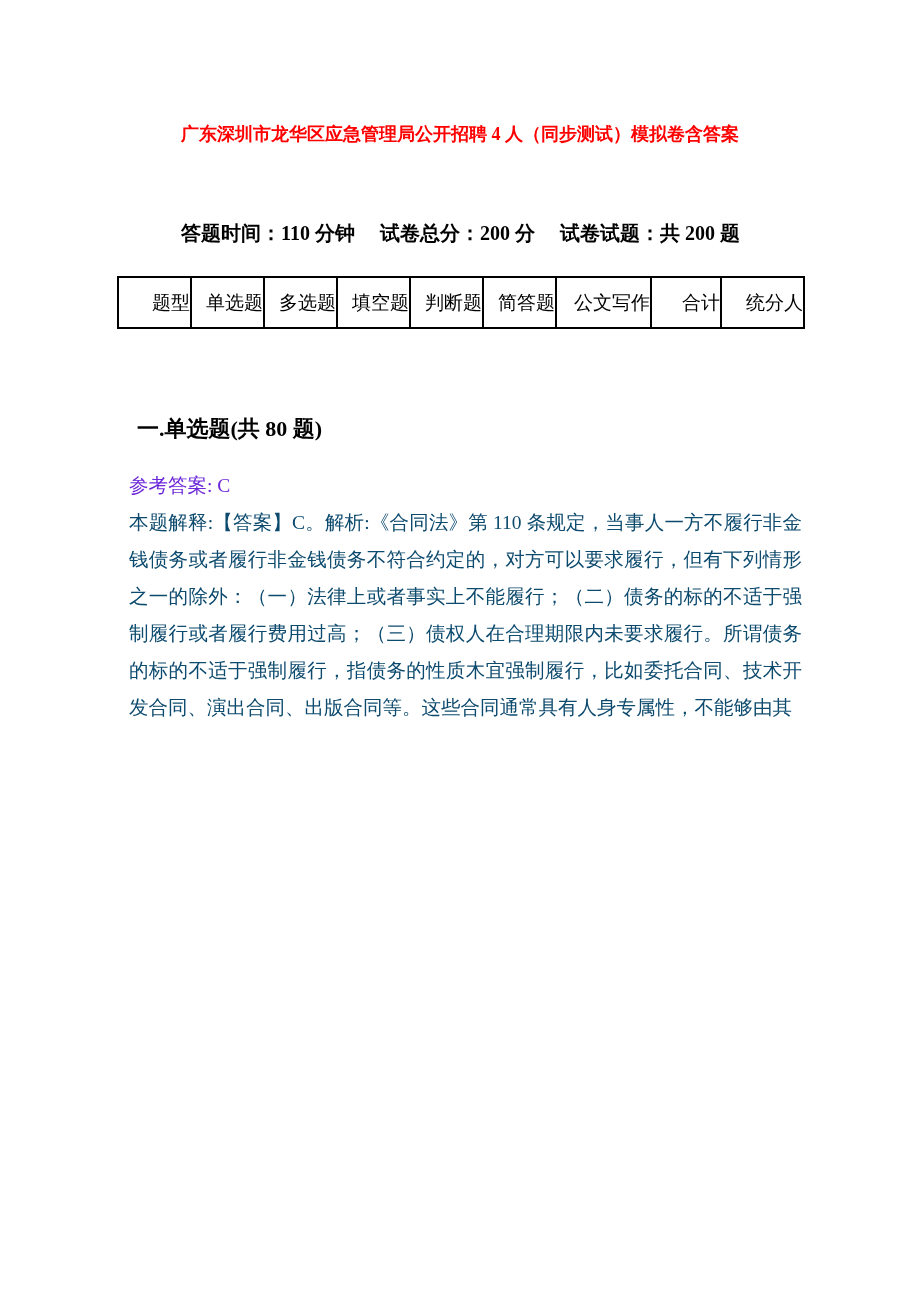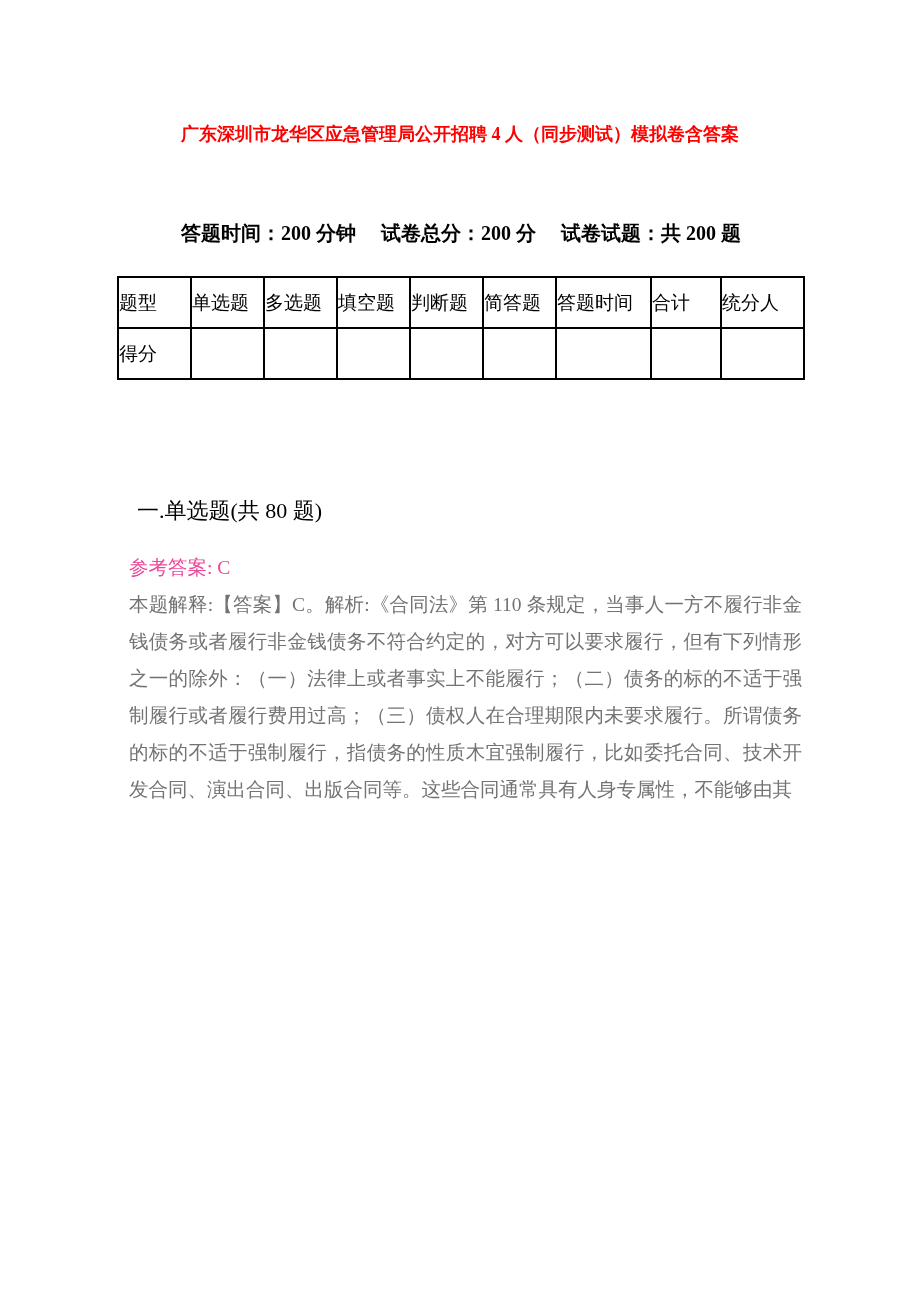--- a/index.html
+++ b/index.html
@@ -44,63 +44,63 @@
     margin: 28px 0 0 117px;
     border-collapse: collapse;
     table-layout: fixed;
     width: 686px;
   }
   .score-table td {
     border: 2px solid #000000;
     height: 49px;
     padding: 0;
     font-size: 19px;
-    text-align: left;
+    text-align: right;
     vertical-align: middle;
   }
   .section-heading {
-    margin: 113px 0 0 137px;
+    margin: 82px 0 0 137px;
     font-size: 22px;
-    font-weight: 400;
+    font-weight: 700;
     line-height: 36px;
   }
   .question-block {
     margin: 16px 0 0 129px;
     width: 673px;
     font-size: 19.5px;
     line-height: 36.5px;
   }
   .question-block p {
     margin: 0;
     padding: 0;
   }
   .answer-line {
     margin: 21px 0 0 129px;
-    color: #ec4899;
+    color: #6d28d9;
     font-size: 19.5px;
     line-height: 36px;
   }
   .explanation {
     margin: 0 0 0 129px;
     width: 673px;
-    color: #737373;
+    color: #0c4a6e;
     font-size: 19.5px;
     line-height: 37px;
     text-align: justify;
   }
 </style>
 </head>
 <body>
 
 <div class="page">
 
   <div class="doc-title">广东深圳市龙华区应急管理局公开招聘 4 人（同步测试）模拟卷含答案</div>
 
   <div class="exam-info">
-    <span class="seg">答题时间：200 分钟</span>
+    <span class="seg">答题时间：110 分钟</span>
     <span class="seg">试卷总分：200 分</span>
     <span class="seg">试卷试题：共 200 题</span>
   </div>
 
   <table class="score-table">
     <colgroup>
       <col style="width:73px">
         <col style="width:73px">
         <col style="width:73px">
       <col style="width:73px">
@@ -111,34 +111,23 @@
         <col style="width:83px">
     </colgroup>
     <tbody>
       <tr>
         <td>题型</td>
         <td>单选题</td>
         <td>多选题</td>
         <td>填空题</td>
         <td>判断题</td>
         <td>简答题</td>
-        <td>答题时间</td>
+        <td>公文写作</td>
         <td>合计</td>
         <td>统分人</td>
-      </tr>
-      <tr>
-        <td>得分</td>
-        <td></td>
-        <td></td>
-        <td></td>
-        <td></td>
-        <td></td>
-        <td></td>
-        <td></td>
-        <td></td>
       </tr>
     </tbody>
   </table>
 
   <div class="section-heading">一.单选题(共 80 题)</div>
 
 
   <div class="answer-line">参考答案: C</div>
 
   <div class="explanation">本题解释:【答案】C。解析:《合同法》第 110 条规定，当事人一方不履行非金钱债务或者履行非金钱债务不符合约定的，对方可以要求履行，但有下列情形之一的除外：（一）法律上或者事实上不能履行；（二）债务的标的不适于强制履行或者履行费用过高；（三）债权人在合理期限内未要求履行。所谓债务的标的不适于强制履行，指债务的性质木宜强制履行，比如委托合同、技术开发合同、演出合同、出版合同等。这些合同通常具有人身专属性，不能够由其</div>

